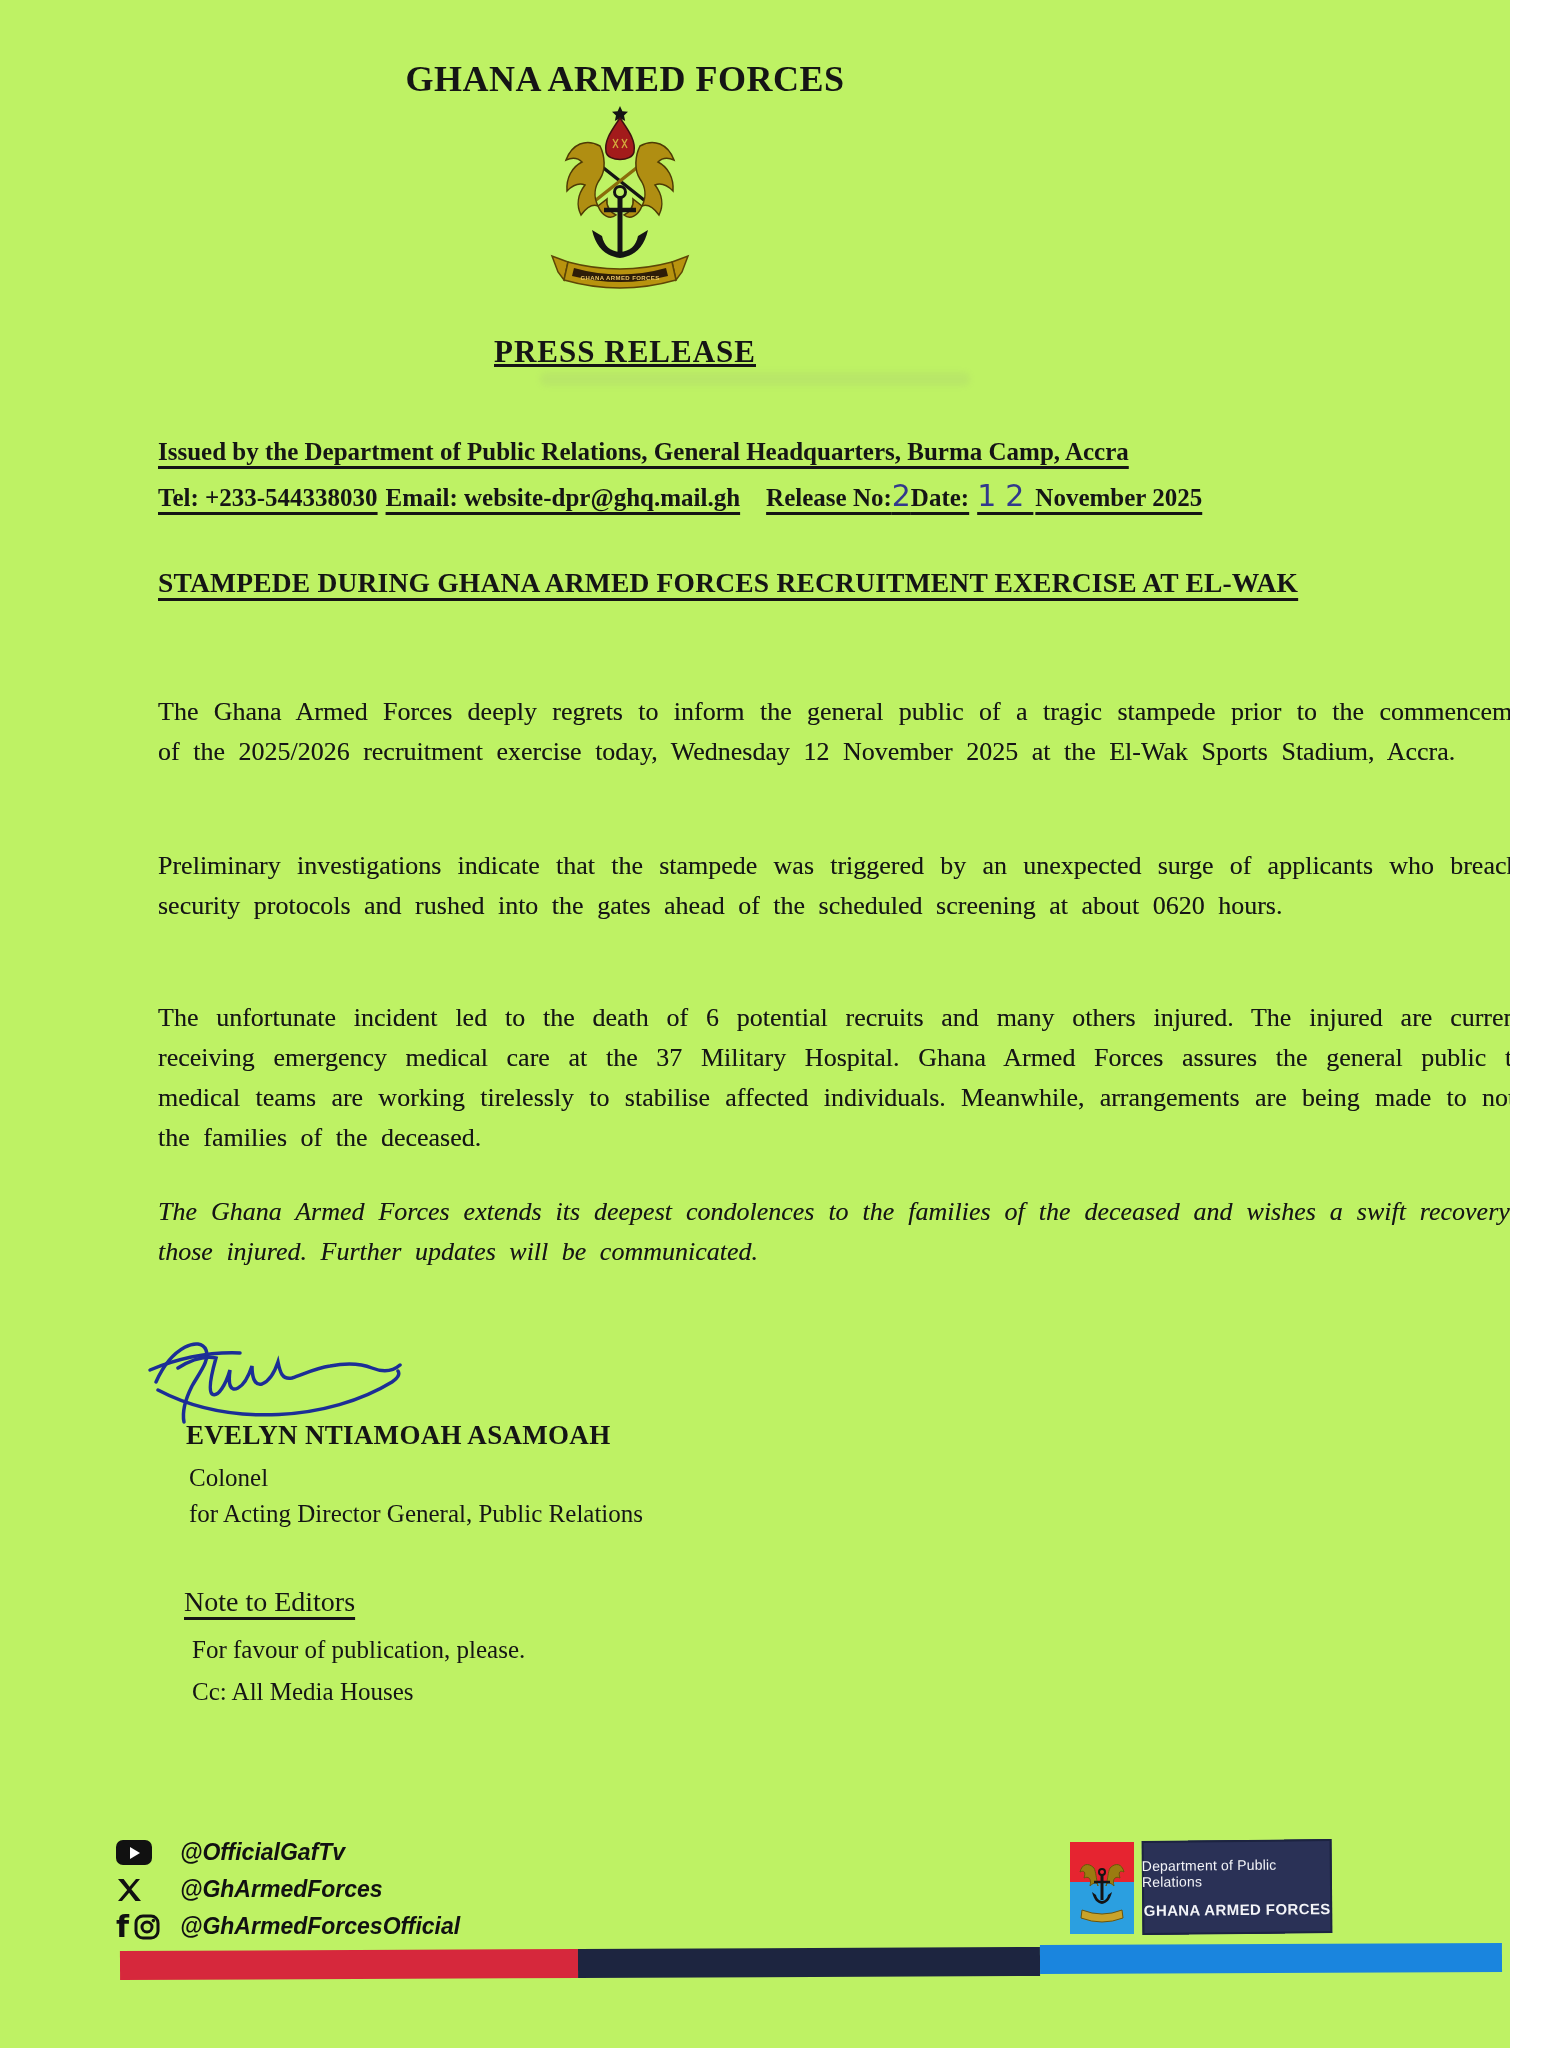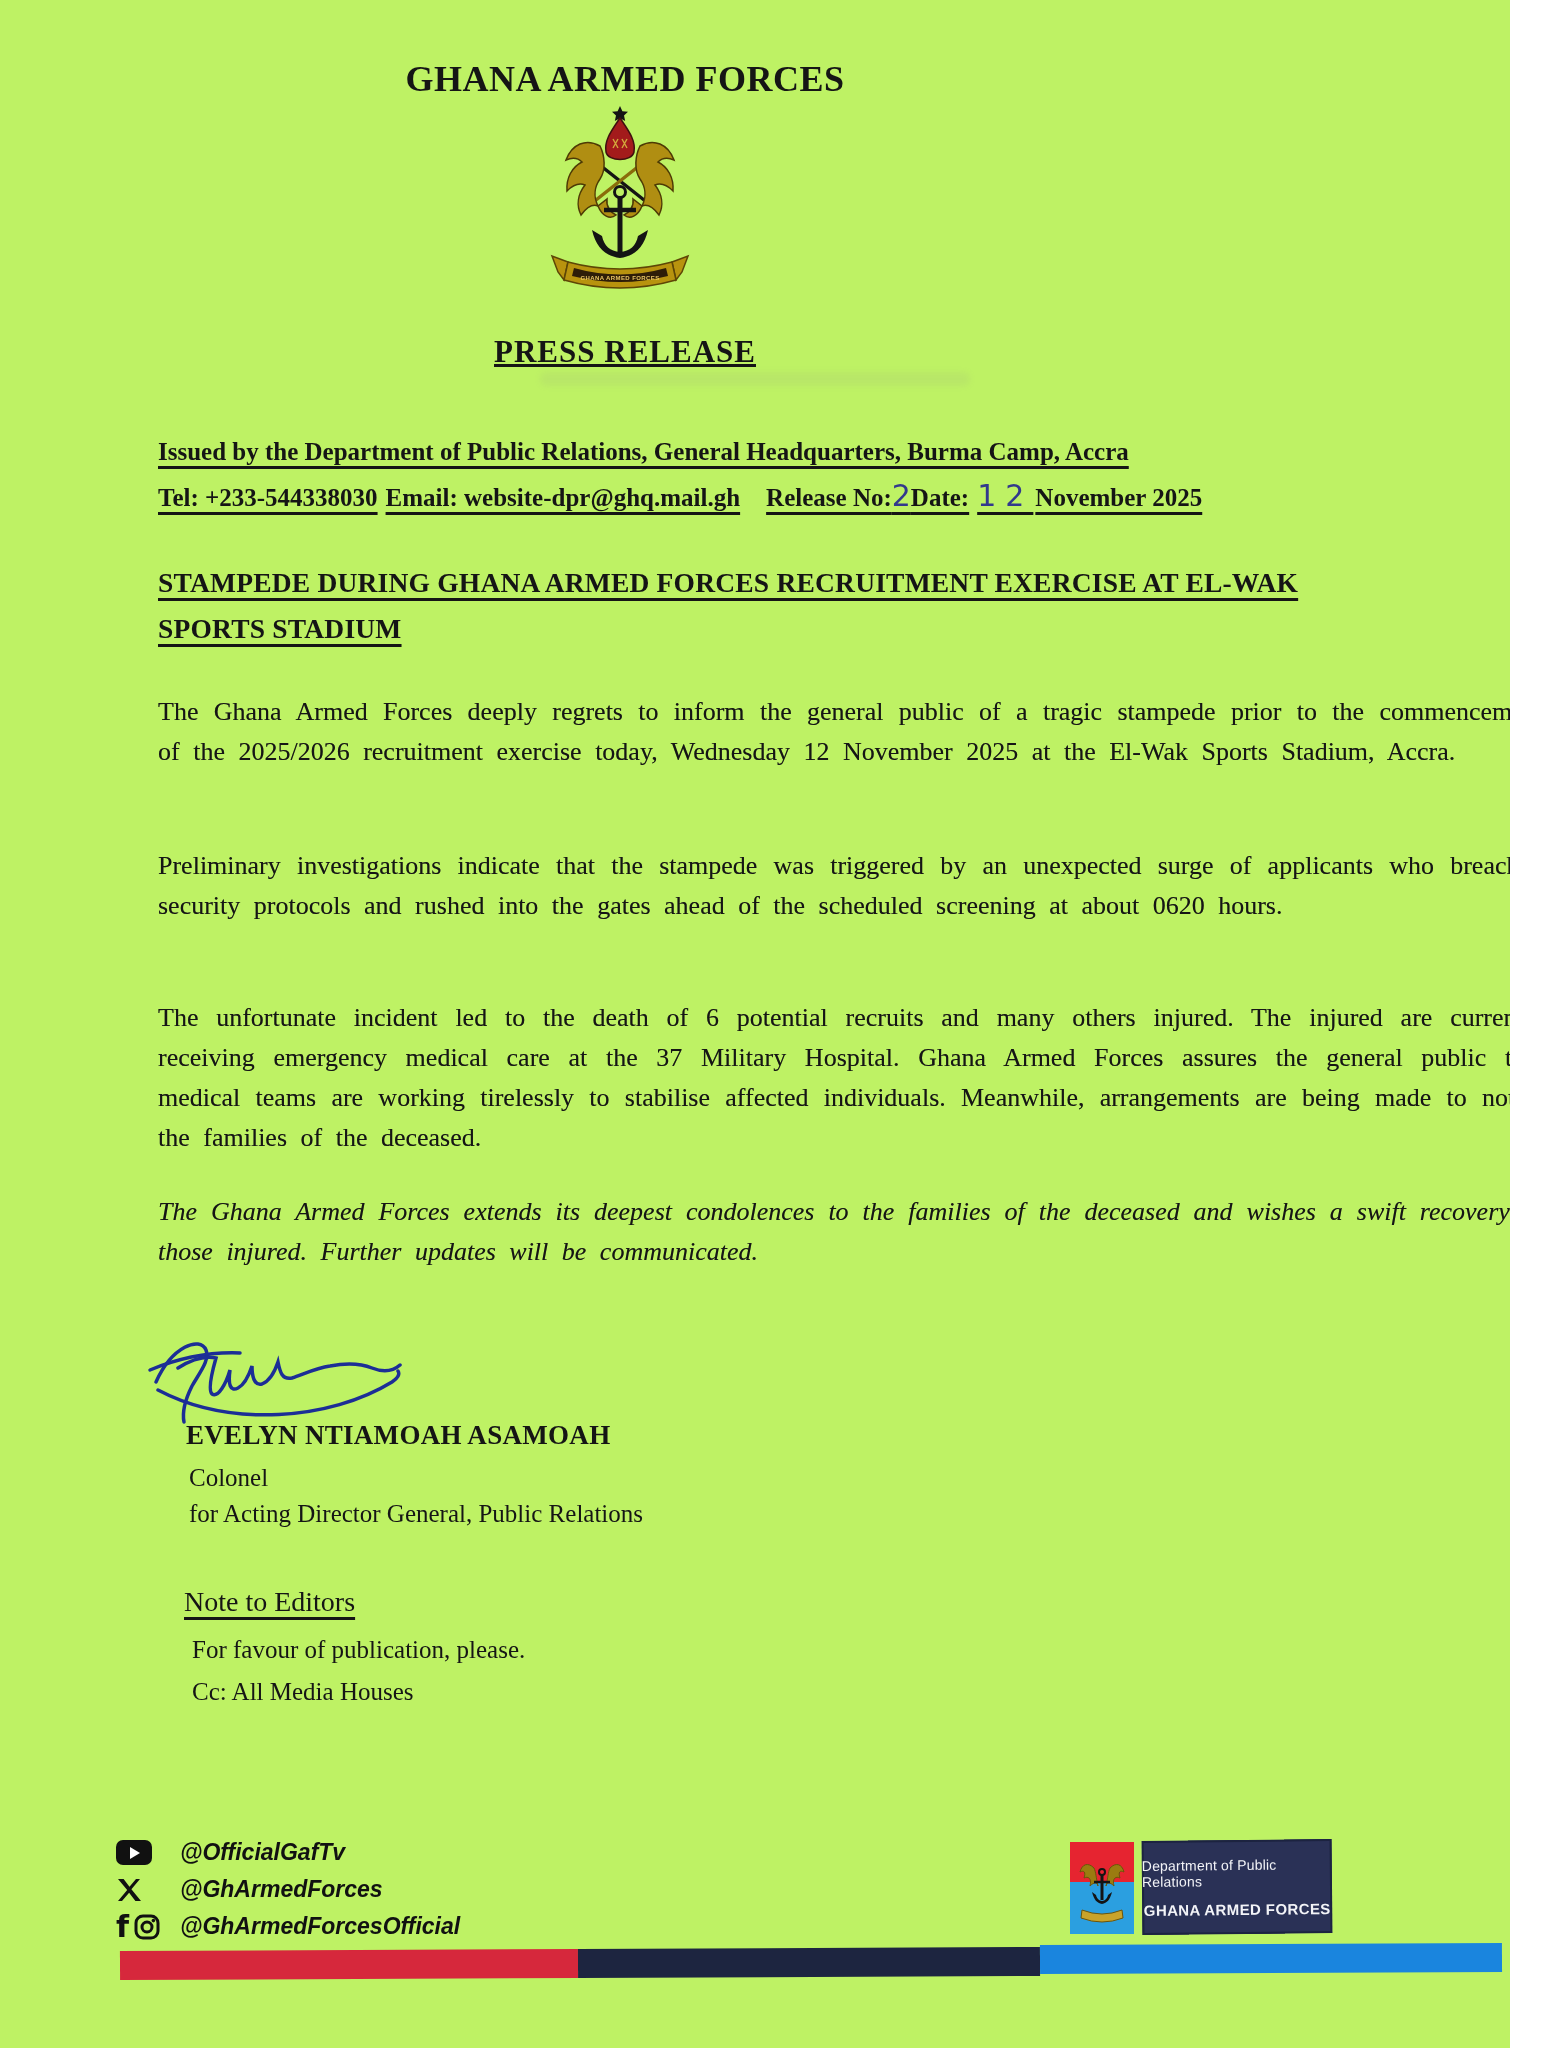--- a/index.html
+++ b/index.html
@@ -102,21 +102,20 @@
   <div class="abs center-col doc-type">PRESS RELEASE</div>
   <div class="abs bleed"></div>
 
   <div class="abs issued">
     <div class="line"><span class="u">Issued by the Department of Public Relations, General Headquarters, Burma Camp, Accra</span></div>
     <div class="line"><span class="u"><span>Tel: +233-544338030</span><span class="sp"></span><span>Email: website-dpr@ghq.mail.gh</span><span class="gap-left">Release No:</span><span class="hand">2</span><span>Date:</span><span class="sp"></span><span class="hand day">12</span><span>November 2025</span></span></div>
   </div>
 
   <div class="abs headline">
     <div><span class="u">STAMPEDE DURING GHANA ARMED FORCES RECRUITMENT EXERCISE AT EL-WAK</span></div>
-    <div><span class="u">SPORTS STADIUM</span></div>
   </div>
 
   <p class="abs para p1">The Ghana Armed Forces deeply regrets to inform the general public of a tragic stampede prior to the commencement of the 2025/2026 recruitment exercise today, Wednesday 12 November 2025 at the El-Wak Sports Stadium, Accra.</p>
   <p class="abs para p2">Preliminary investigations indicate that the stampede was triggered by an unexpected surge of applicants who breached security protocols and rushed into the gates ahead of the scheduled screening at about 0620 hours.</p>
   <p class="abs para p3">The unfortunate incident led to the death of 6 potential recruits and many others injured. The injured are currently receiving emergency medical care at the 37 Military Hospital. Ghana Armed Forces assures the general public that medical teams are working tirelessly to stabilise affected individuals. Meanwhile, arrangements are being made to notify the families of the deceased.</p>
   <p class="abs para p4">The Ghana Armed Forces extends its deepest condolences to the families of the deceased and wishes a swift recovery to those injured. Further updates will be communicated.</p>
 
   <svg class="abs signature" width="310" height="104" viewBox="0 0 310 104">
     <g fill="none" stroke="#1c2e96" stroke-width="3.5" stroke-linecap="round">
       <path d="M10 42 C 44 28, 76 24, 100 25"></path>

